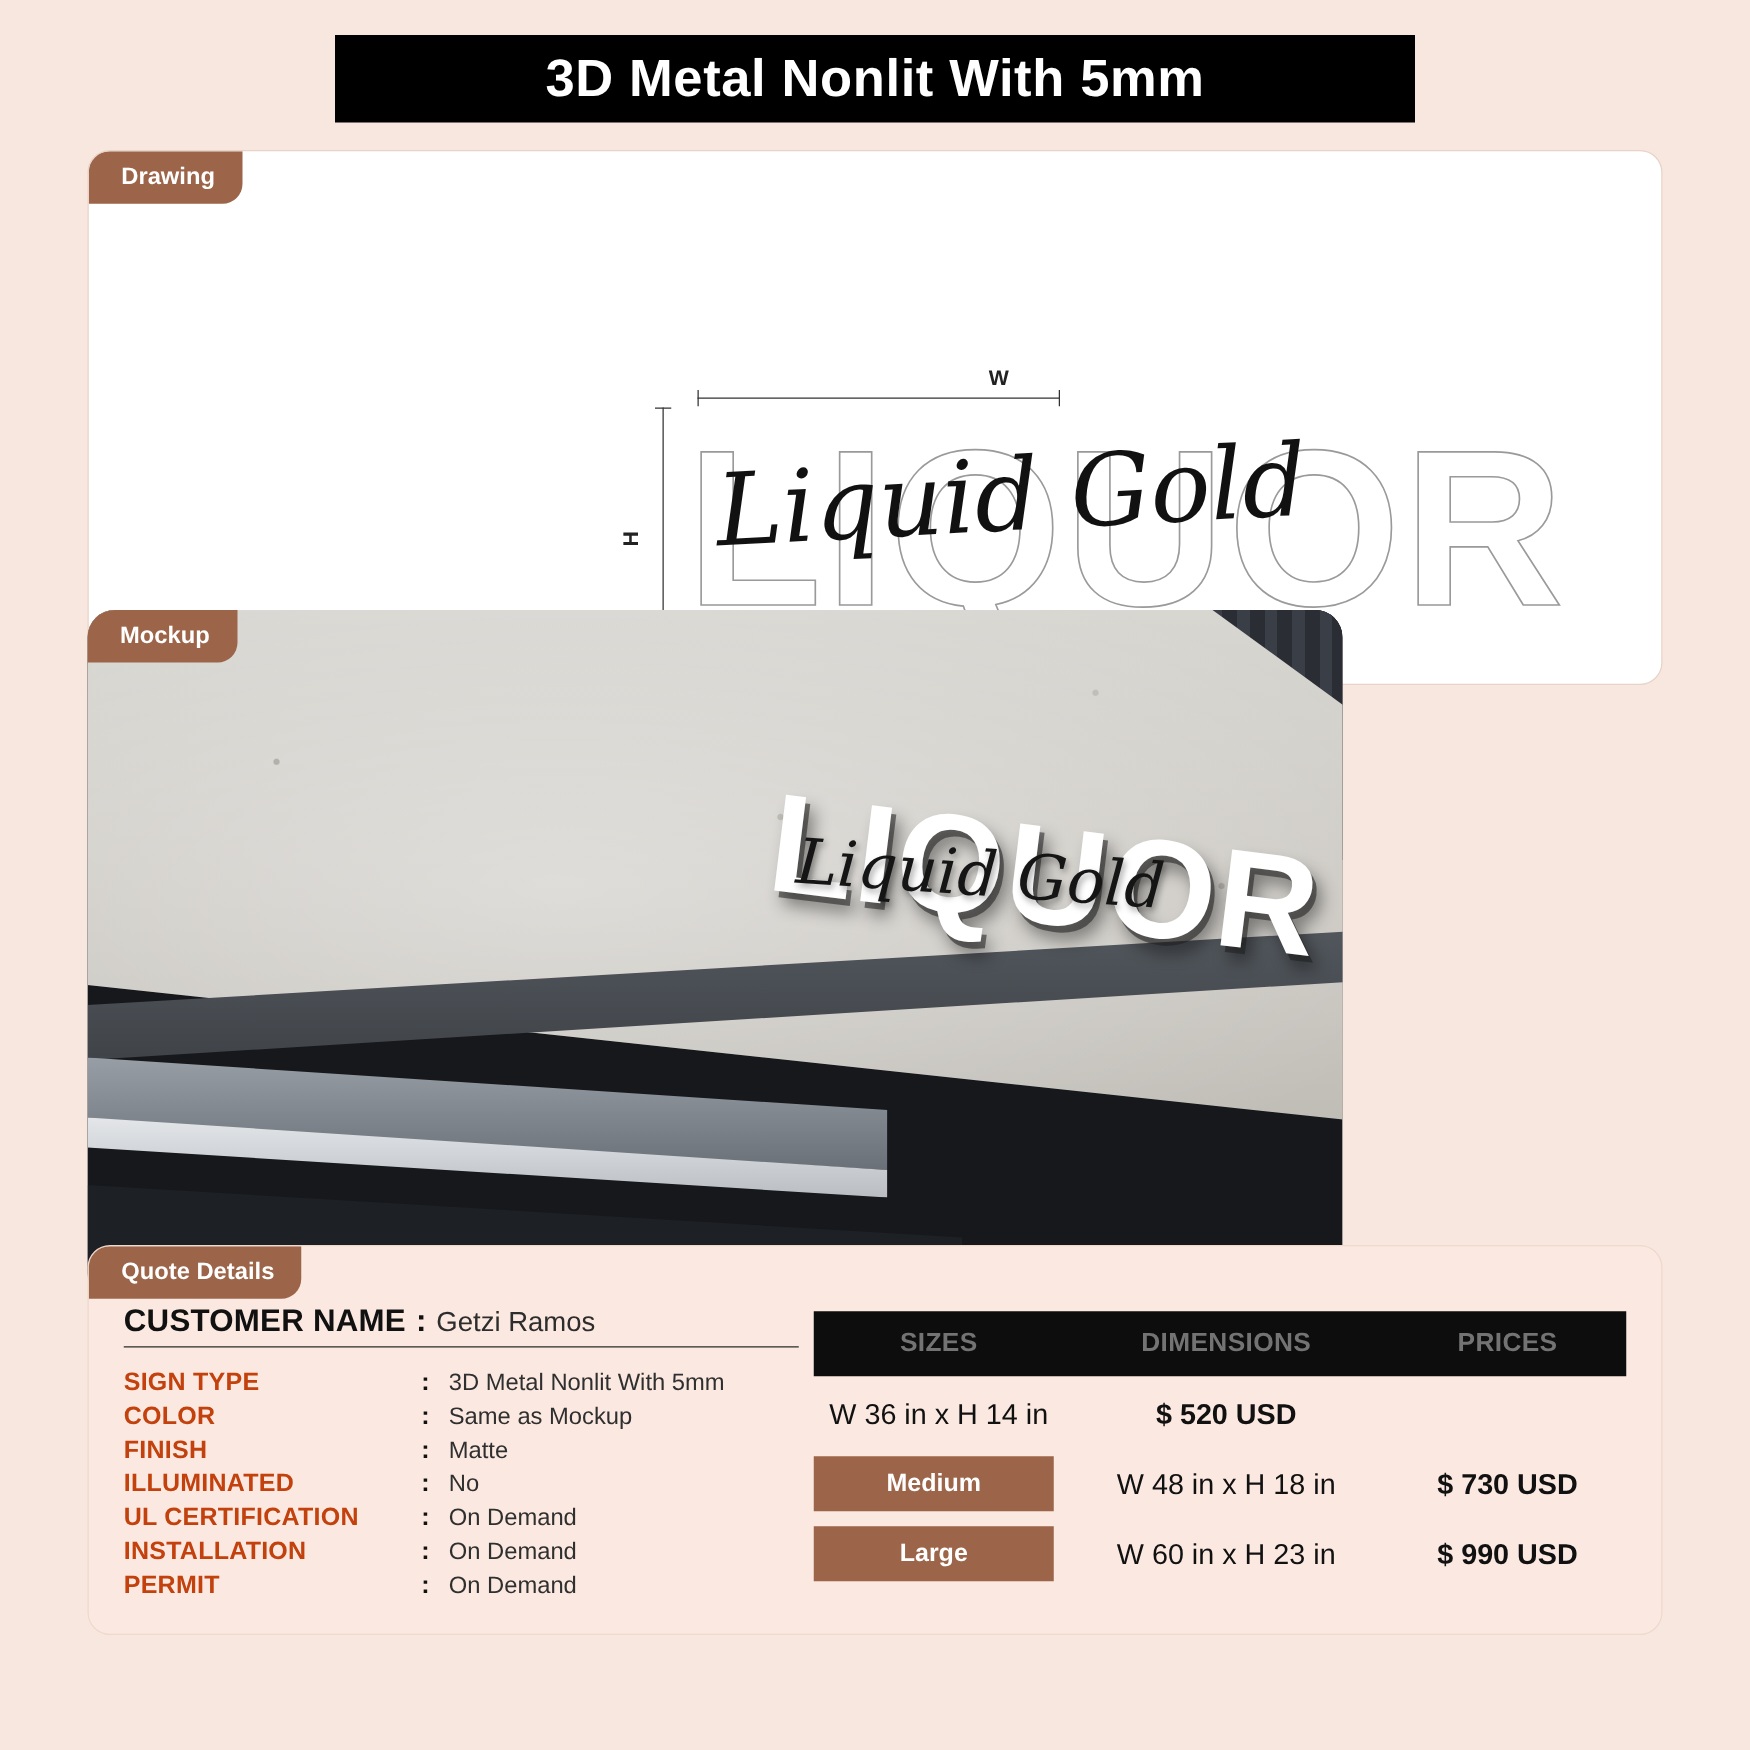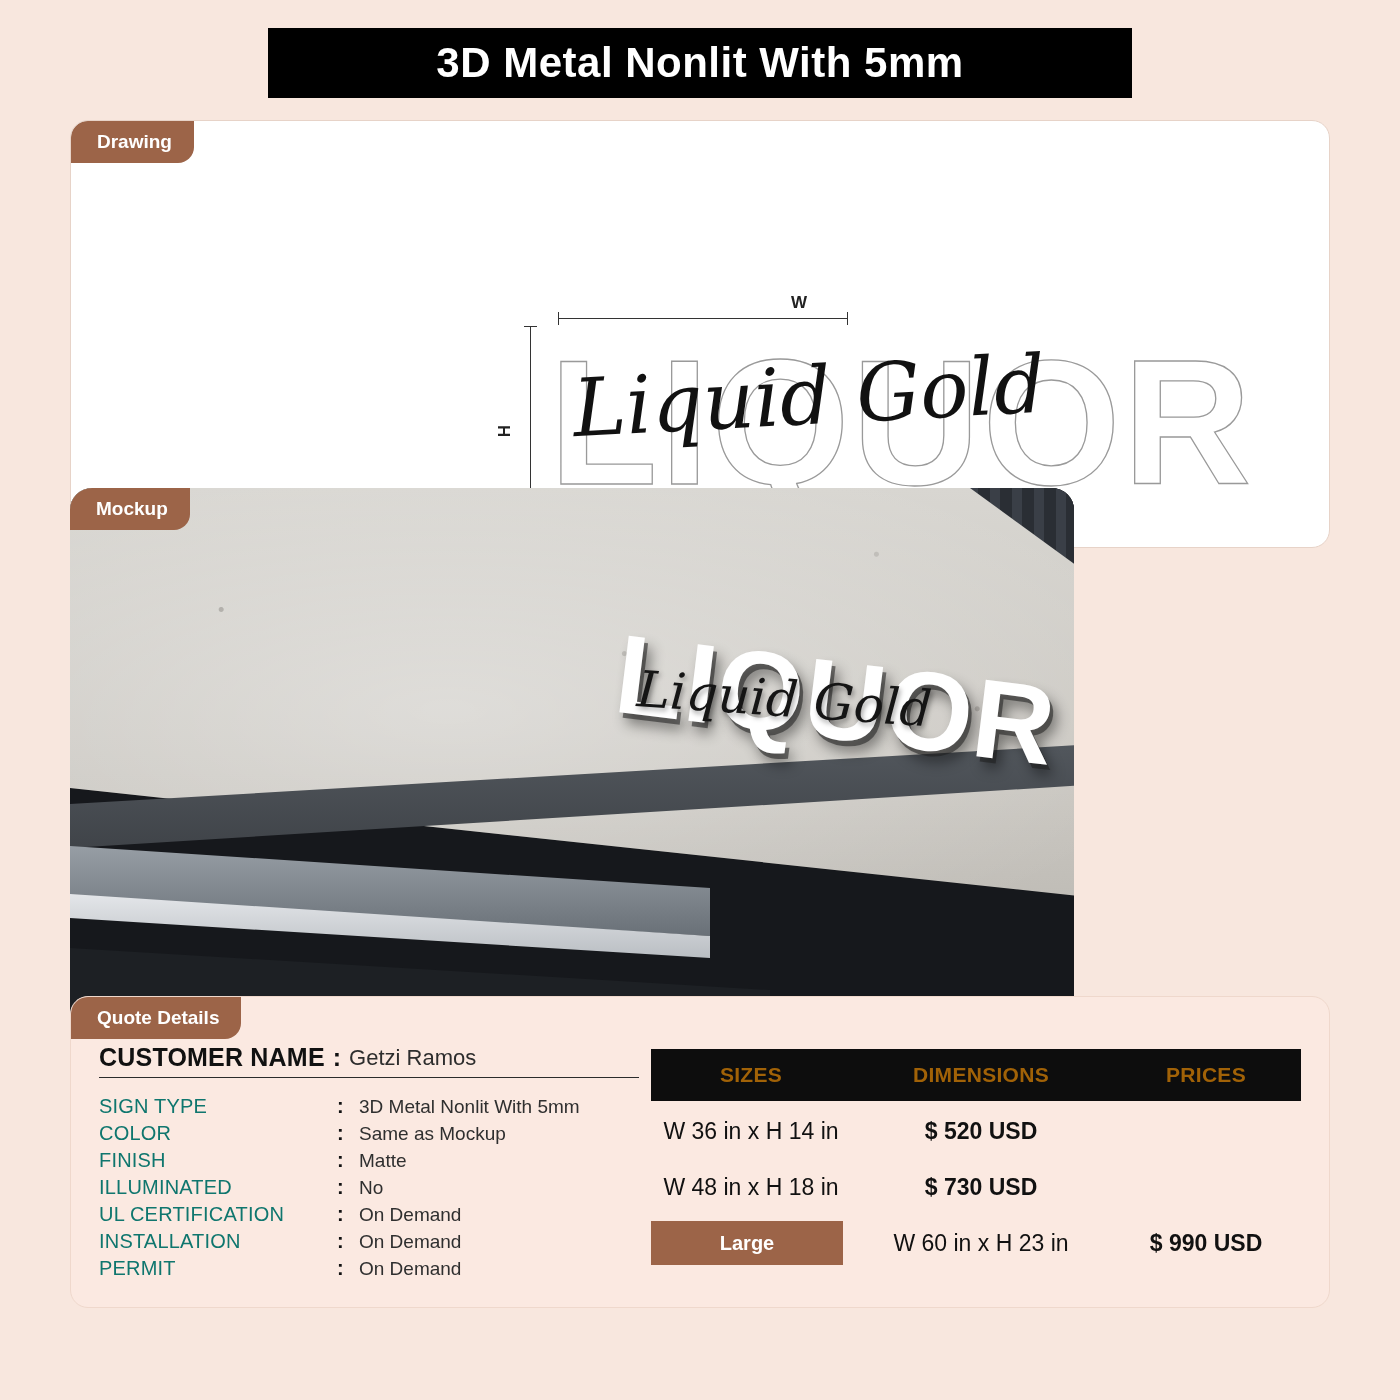--- a/index.html
+++ b/index.html
@@ -224,38 +224,38 @@
 
   .spec-list {
     position: absolute; left: 28px; top: 98px; width: 600px;
   }
   .spec-row {
     display: grid;
     grid-template-columns: 238px 22px 1fr;
     align-items: baseline;
     height: 27px;
   }
-  .spec-key { font-size: 20px; font-weight: normal; color: #0f766e; letter-spacing: .2px; }
+  .spec-key { font-size: 20px; font-weight: bold; color: #c2410c; letter-spacing: .2px; }
   .spec-colon { font-size: 20px; font-weight: bold; color: #111; }
   .spec-val { font-size: 19px; color: #2f2f2f; }
 
   .table {
     position: absolute;
     left: 580px; top: 52px;
     width: 650px;
   }
   .t-head {
     display: grid;
     grid-template-columns: 200px 260px 190px;
     background: #0d0d0d;
     height: 52px;
     align-items: center;
   }
   .t-head div {
-    color: #a16207; font-size: 21px; font-weight: bold; text-align: center;
+    color: #737373; font-size: 21px; font-weight: bold; text-align: center;
     letter-spacing: .3px;
   }
   .t-row {
     display: grid;
     grid-template-columns: 200px 260px 190px;
     height: 52px;
     align-items: center;
     margin-top: 4px;
   }
   .t-size {
@@ -383,20 +383,21 @@
       <div class="t-head">
         <div>SIZES</div>
         <div>DIMENSIONS</div>
         <div>PRICES</div>
       </div>
       <div class="t-row">
         <div class="t-dim">W 36 in x H 14 in</div>
         <div class="t-price">$ 520 USD</div>
       </div>
       <div class="t-row">
+        <div class="t-size">Medium</div>
         <div class="t-dim">W 48 in x H 18 in</div>
         <div class="t-price">$ 730 USD</div>
       </div>
       <div class="t-row">
         <div class="t-size">Large</div>
         <div class="t-dim">W 60 in x H 23 in</div>
         <div class="t-price">$ 990 USD</div>
       </div>
     </div>
   </div>

